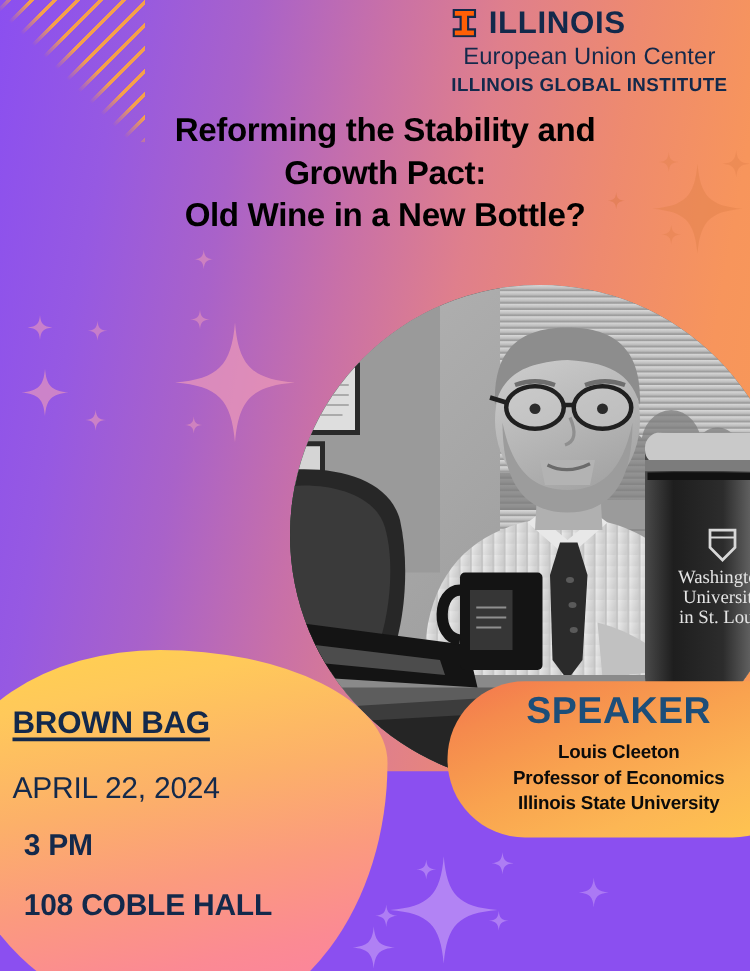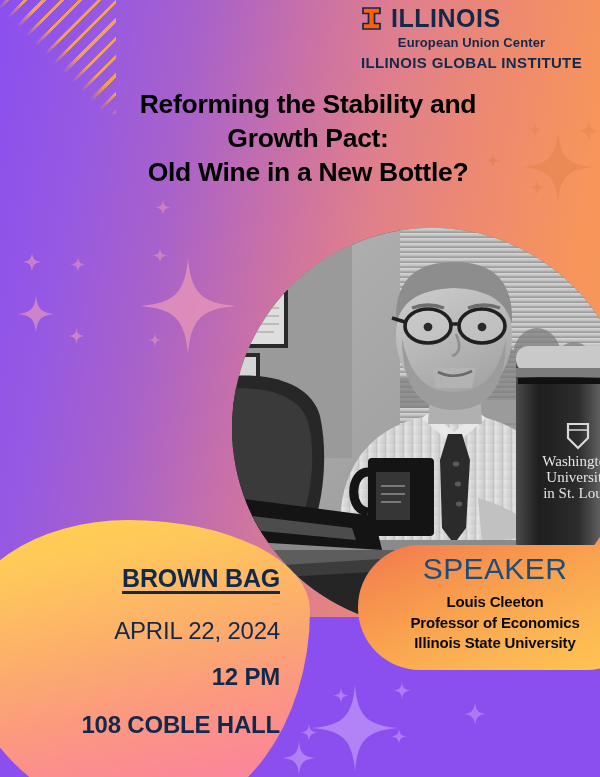--- a/index.html
+++ b/index.html
@@ -72,22 +72,22 @@
     width: 21px;
     height: 23px;
   }
   #logo-illinois {
     font-size: 25px;
     font-weight: 800;
     letter-spacing: 0.5px;
     color: #13294b;
   }
   #logo-unit {
-    font-size: 13px;
-    font-weight: 700;
+    font-size: 19px;
+    font-weight: 400;
     color: #13294b;
     margin-top: 5px;
     letter-spacing: 0.1px;
   }
   #logo-institute {
     font-size: 15px;
     font-weight: 700;
     color: #13294b;
     letter-spacing: 0.35px;
     margin-top: 6px;
@@ -168,21 +168,20 @@
     border-radius: 120px 140px 0 0 / 46px 52px 0 0;
   }
 
   
   #left-text {
     position: absolute;
     left: 10px;
     top: 563px;
     color: #13294b;
     width: 270px;
-    text-align: right;
   }
   .brown-line {
     font-size: 25px;
     font-weight: 800;
     letter-spacing: -0.2px;
     line-height: 1.26;
     text-decoration: underline;
     text-underline-offset: 4px;
     text-decoration-thickness: 2.5px;
     display: inline-block;
@@ -212,21 +211,21 @@
   
   #speaker-text {
     position: absolute;
     left: 390px;
     top: 552px;
     width: 210px;
     text-align: center;
   }
   #speaker-heading {
     font-size: 30px;
-    font-weight: 400;
+    font-weight: 700;
     color: #1d4e79;
     letter-spacing: 0.4px;
     line-height: 1.1;
   }
   .speaker-line {
     font-size: 15px;
     font-weight: 800;
     color: #0b0b0b;
     line-height: 1.38;
     letter-spacing: -0.15px;
@@ -526,21 +525,21 @@
     <span class="ln">Reforming the Stability and</span>
     <span class="ln">Growth Pact:</span>
     <span class="ln">Old Wine in a New Bottle?</span>
   </div>
 
   <div id="left-text">
     <div>
       <span class="brown-line">BROWN BAG</span>
     </div>
     <div id="event-date">APRIL 22, 2024</div>
-    <div id="event-time">12  PM</div>
+    <div id="event-time">3  PM</div>
     <div id="event-room">108 COBLE HALL</div>
   </div>
 
   <div id="speaker-text">
     <div id="speaker-heading">SPEAKER</div>
     <div class="speaker-line" id="speaker-name">Louis Cleeton</div>
     <div class="speaker-line">Professor of Economics</div>
     <div class="speaker-line">Illinois State University</div>
   </div>
 

